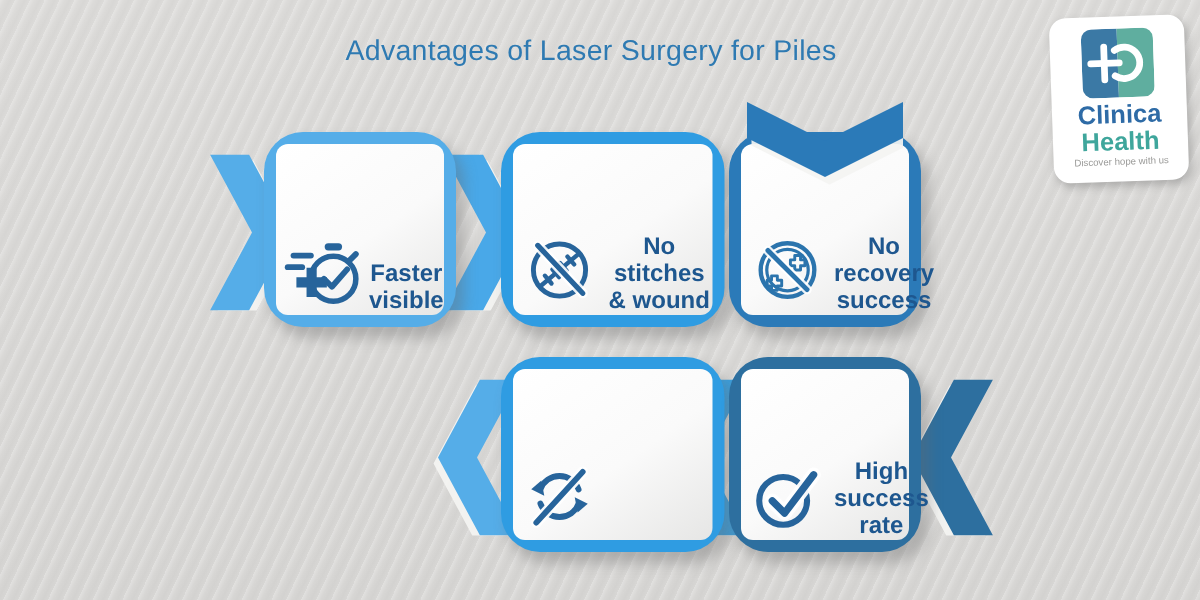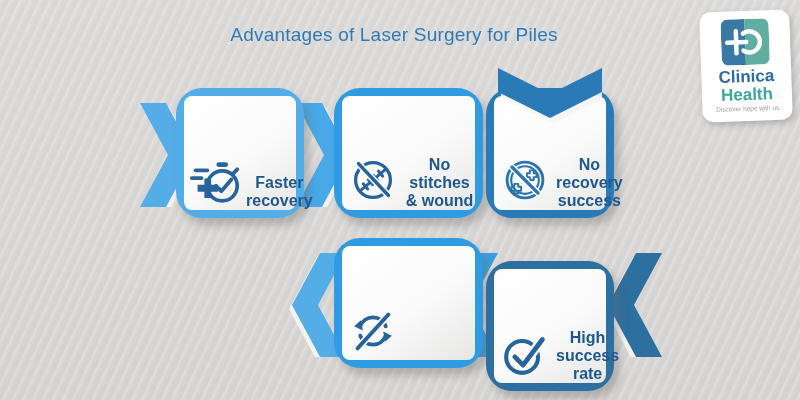--- a/index.html
+++ b/index.html
@@ -28,21 +28,21 @@
   .logo-name2{font-size:17px;font-weight:bold;color:#3fa69c;line-height:1.0;margin-top:1px;}
   .logo-tagline{font-size:7px;color:#9a9a98;margin-top:2px;white-space:nowrap;transform:scale(0.92);}
   
   .card{
     position:absolute;width:128px;height:130px;border-radius:26px;
     box-shadow:5px 7px 9px rgba(105,105,105,0.38);z-index:2;
   }
   .card.b-light{background:#55ade8;}
   .card.b-bright{background:#2f9ce2;padding-left:21px;}
   .card.b-dark{background:#2b7ab8;}
-  .card.b-steel{background:#2d6f9f;margin-top:23px;}
+  .card.b-steel{background:#2d6f9f;}
   .card-inner{
     position:absolute;inset:8px;border-radius:8px;
     background:linear-gradient(145deg,#ffffff 0%,#fafafa 55%,#e6e6e5 100%);
     display:flex;flex-direction:row;align-items:flex-end;
   }
   .card-icon{margin-top:4px;flex:0 0 auto;}
   .card-label{
     text-align:center;font-size:16px;font-weight:bold;color:#1e578f;
     line-height:1.12;margin-top:1px;
   }
@@ -113,21 +113,21 @@
           <line x1="8" y1="27" x2="18" y2="27" stroke-width="4"></line>
           <line x1="36" y1="13" x2="43" y2="13" stroke-width="5"></line>
           <line x1="51" y1="22" x2="55" y2="18" stroke-width="4"></line>
           <circle cx="39.5" cy="35" r="15.5" stroke-width="3.8"></circle>
           <path d="M33 35 l5.5 5.5 L49 28.5" stroke-width="4"></path>
         </g>
         <path d="M14 34 h7 v-6.5 h7 v6.5 h7 v7 h-7 v6.5 h-7 v-6.5 h-7 z" fill="#27649b"></path>
       </svg>
       <div class="card-label">
         <span>Faster</span><br>
-        <span>recovery</span>
+        <span>visible</span>
       </div>
     </div>
   </div>
 
   <div class="card b-bright" style="left:334px;top:88px">
     <div class="card-inner">
       <svg class="card-icon" width="62" height="58" viewBox="0 0 64 60">
         <g stroke="#27649b" fill="none" stroke-linecap="round">
           <circle cx="32" cy="29" r="18" stroke-width="3.4"></circle>
           <line x1="19" y1="40" x2="45" y2="18" stroke-width="3"></line>

